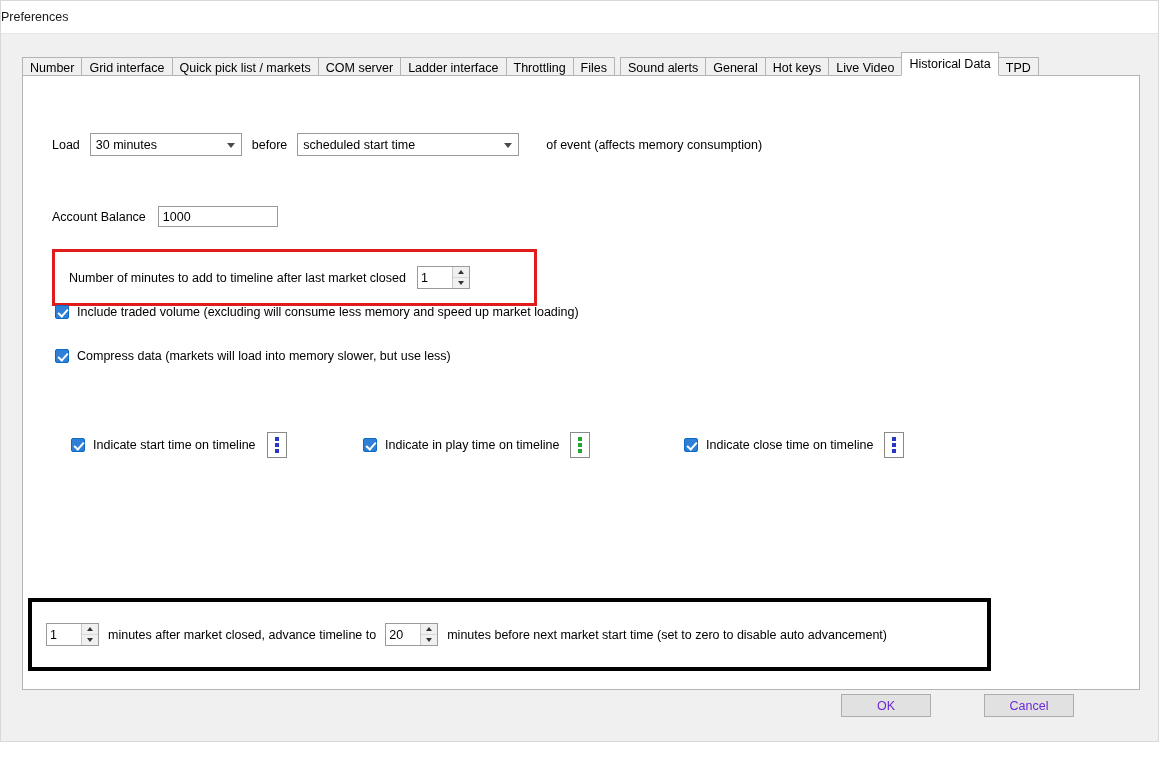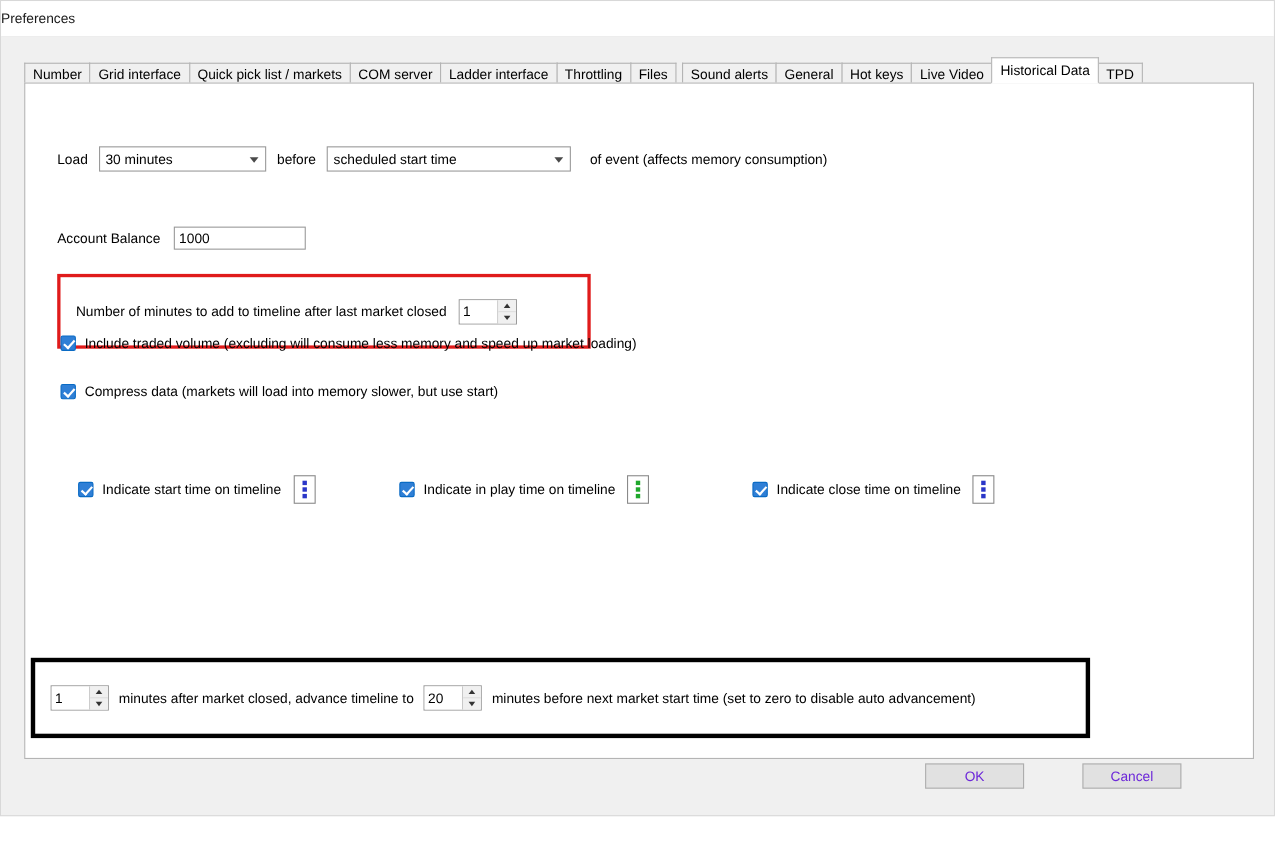--- a/index.html
+++ b/index.html
@@ -199,21 +199,21 @@
     border-right: 3px solid transparent;
     border-top: 4px solid #333;
   }
 
   
   .redbox {
     position: absolute;
     left: 29px;
     top: 173px;
     width: 485px;
-    height: 68px;
+    height: 57px;
     border: 3px solid #e01b1b;
     box-sizing: border-box;
   }
   .redbox-inner {
     position: absolute;
     left: 0; top: 0;
     width: 100%; height: 100%;
     display: flex;
     align-items: center;
     padding-left: 14px;
@@ -352,21 +352,21 @@
           </select>
           <span class="combo-arrow"></span>
         </span>
         <span class="lbl" style="margin:0 10px;">before</span>
         <span class="combo-wrap">
           <select class="combo combo-before">
             <option>scheduled start time</option>
           </select>
           <span class="combo-arrow"></span>
         </span>
-        <span class="lbl" style="margin-left:17px;">of event (affects memory consumption)</span>
+        <span class="lbl" style="margin-left:27px;">of event (affects memory consumption)</span>
       </div>
 
       <div class="row-balance">
         <span class="lbl" style="margin-right:12px;">Account Balance</span>
         <input class="txt balance-input" type="text" value="1000" style="">
       </div>
 
       <div class="redbox">
         <div class="redbox-inner">
           <span class="lbl">Number of minutes to add to timeline after last market closed</span>
@@ -380,21 +380,21 @@
         </div>
       </div>
 
       <div class="cbrow" style="left:32px; top:229px;">
         <span class="cb"></span>
         <span class="lbl">Include traded volume (excluding will consume less memory and speed up market loading)</span>
       </div>
 
       <div class="cbrow" style="left:32px; top:273px;">
         <span class="cb"></span>
-        <span class="lbl">Compress data (markets will load into memory slower, but use start)</span>
+        <span class="lbl">Compress data (markets will load into memory slower, but use less)</span>
       </div>
 
 
       <div class="cbrow" style="left:48px; top:356px;">
         <span class="cb"></span>
         <span class="lbl">Indicate start time on timeline</span>
         <span class="marker blue">
           <span></span>
             <span></span>
             <span></span>

